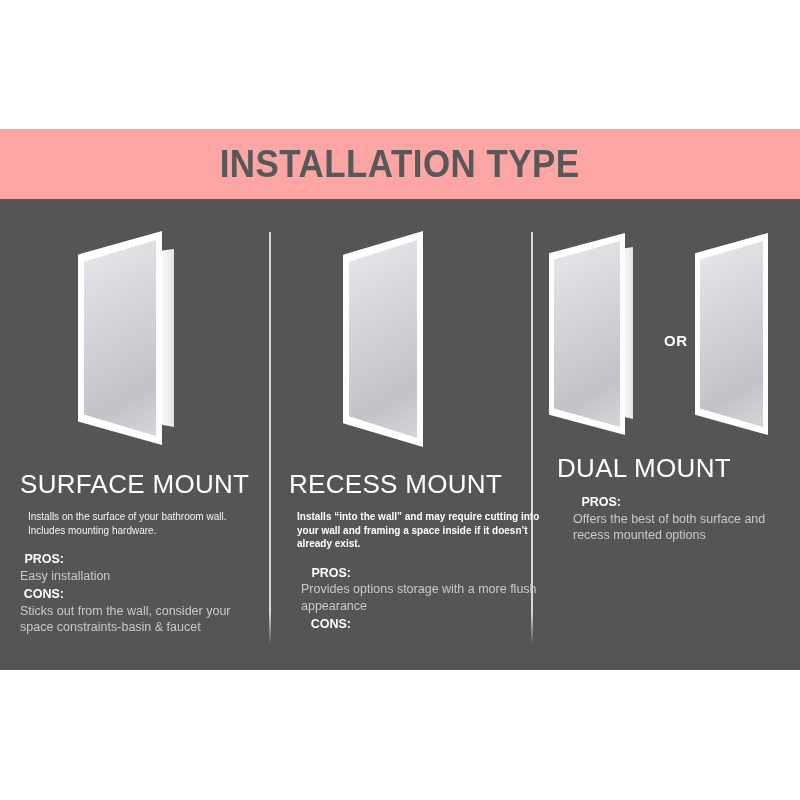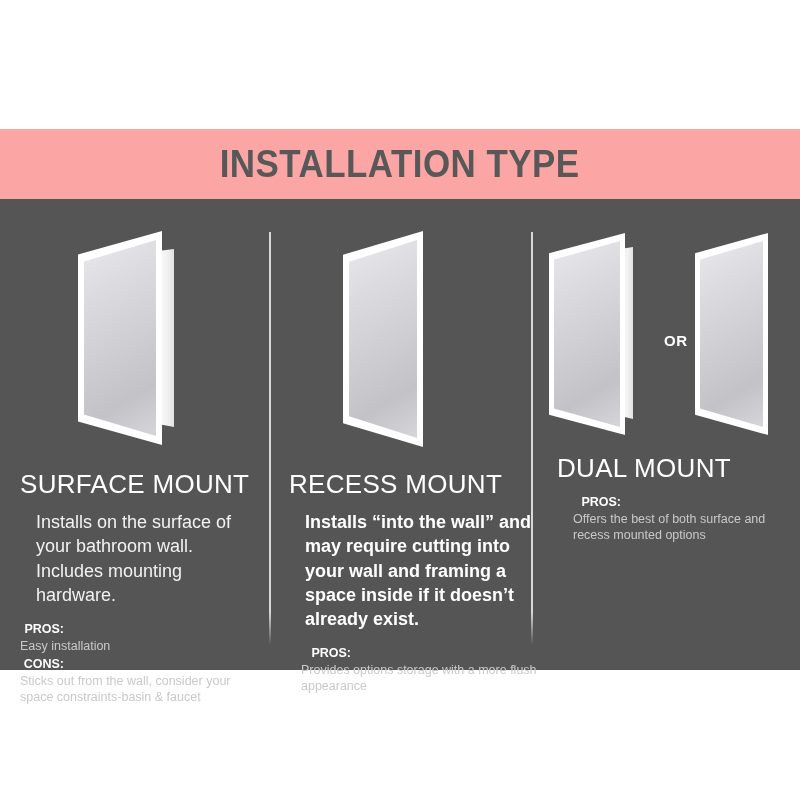--- a/index.html
+++ b/index.html
@@ -122,24 +122,24 @@
   .heading {
     font-weight: normal;
     font-size: 26px;
     line-height: 1.0;
     letter-spacing: 0.3px;
     color: #ffffff;
     margin: 0 0 13px 0;
     white-space: nowrap;
   }
   .intro {
-    font-size: 18px;
+    font-size: 10px;
     line-height: 1.35;
     color: #f2f2f2;
-    margin: 0 0 14px 16px;
+    margin: 0 0 14px 8px;
   }
   .intro.bold { font-weight: bold; color: #ffffff; }
 
   .pc-list { margin: 0; }
   .pc-row {
     display: flex;
     align-items: flex-start;
     margin-bottom: 2px;
     font-size: 12.5px;
     line-height: 1.32;

